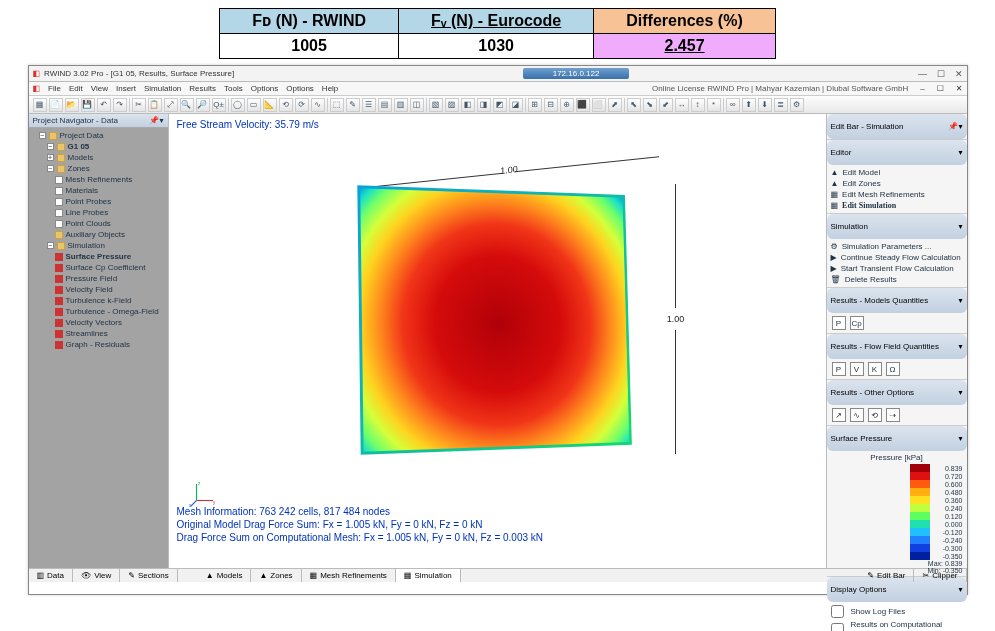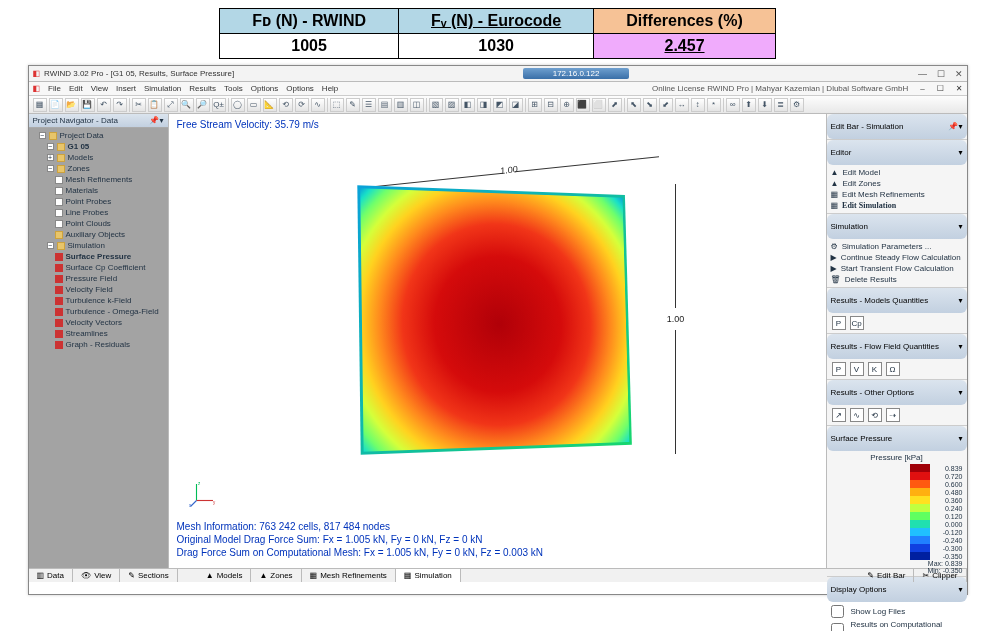--- a/index.html
+++ b/index.html
@@ -40,21 +40,21 @@
   .tree ul { list-style: none; padding-left: 8px; }
   .tree li { padding: 1px 0; white-space: nowrap; color: #234; display: flex; align-items: center; gap: 3px; }
   .tree li .exp { width: 7px; height: 7px; border: 1px solid #888; display: inline-flex; align-items: center; justify-content: center; font-size: 7px; line-height: 5px; background: #fff; }
   .tree .ico { width: 8px; height: 8px; display: inline-block; }
   .ico-folder { background: #e8c56a; border: 1px solid #cda23d; }
   .ico-page { background: #fff; border: 1px solid #888; }
   .ico-red { background: #c33; }
 
   .viewport { flex: 1; position: relative; background: #fff; border-right: 1px solid #bbb; }
   .viewport .info-top { position: absolute; top: 4px; left: 8px; font-size: 10px; color: #0033bb; line-height: 1.3; }
-  .viewport .info-bottom { position: absolute; bottom: 9px; left: 8px; font-size: 10px; color: #0033bb; line-height: 1.3; }
+  .viewport .info-bottom { position: absolute; bottom: 24px; left: 8px; font-size: 10px; color: #0033bb; line-height: 1.3; }
   .axis-indicator { position: absolute; left: 20px; bottom: 60px; width: 30px; height: 30px; }
 
   .model { position: absolute; left: 190px; top: 70px; width: 300px; height: 270px; }
   .dim-top { position: absolute; top: -22px; left: 0; width: 100%; height: 16px; display: flex; align-items: center; justify-content: center; font-size: 9px; color: #222; transform: skewY(-6deg); }
   .dim-top::before, .dim-top::after { content: ""; position: absolute; top: 10px; width: 48%; height: 1px; background: #333; }
   .dim-top::before { left: 0; }
   .dim-top::after { right: 0; }
   .dim-right { position: absolute; right: -28px; top: 0; height: 100%; width: 22px; display: flex; align-items: center; justify-content: center; font-size: 9px; color: #222; }
   .dim-right::before, .dim-right::after { content: ""; position: absolute; left: 10px; height: 46%; width: 1px; background: #333; }
   .dim-right::before { top: 0; }

